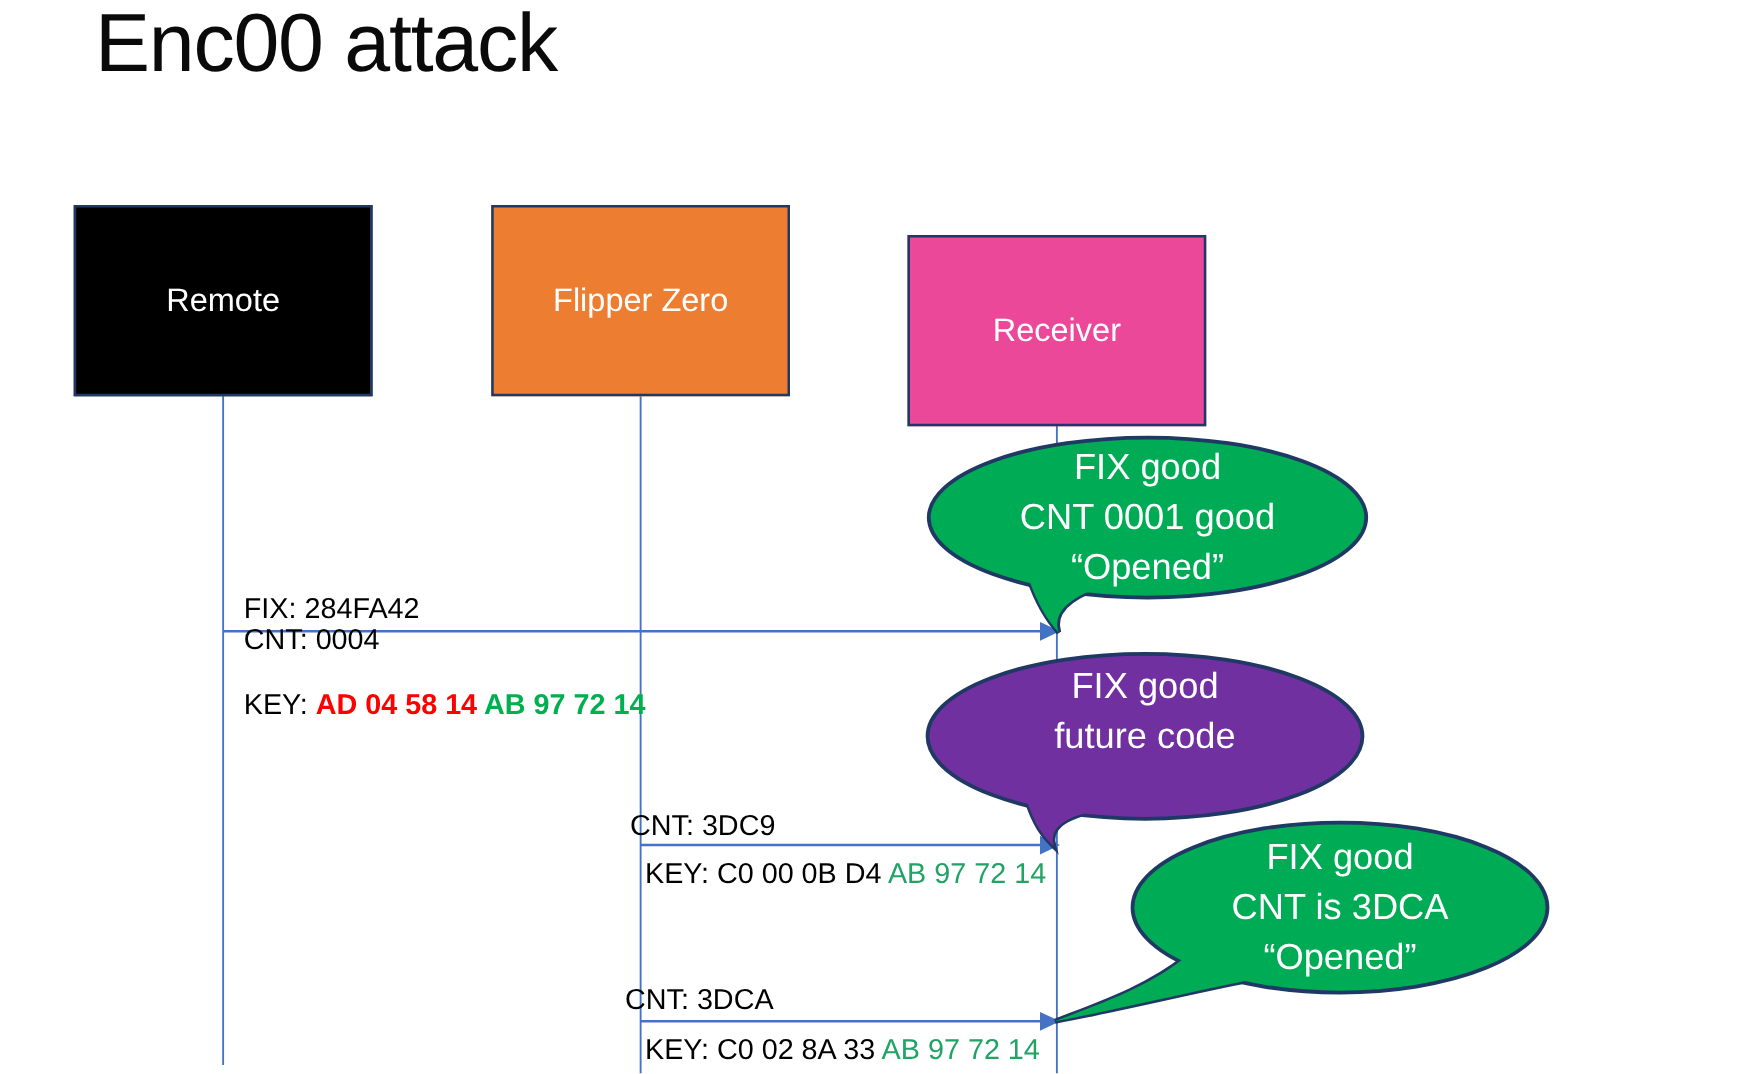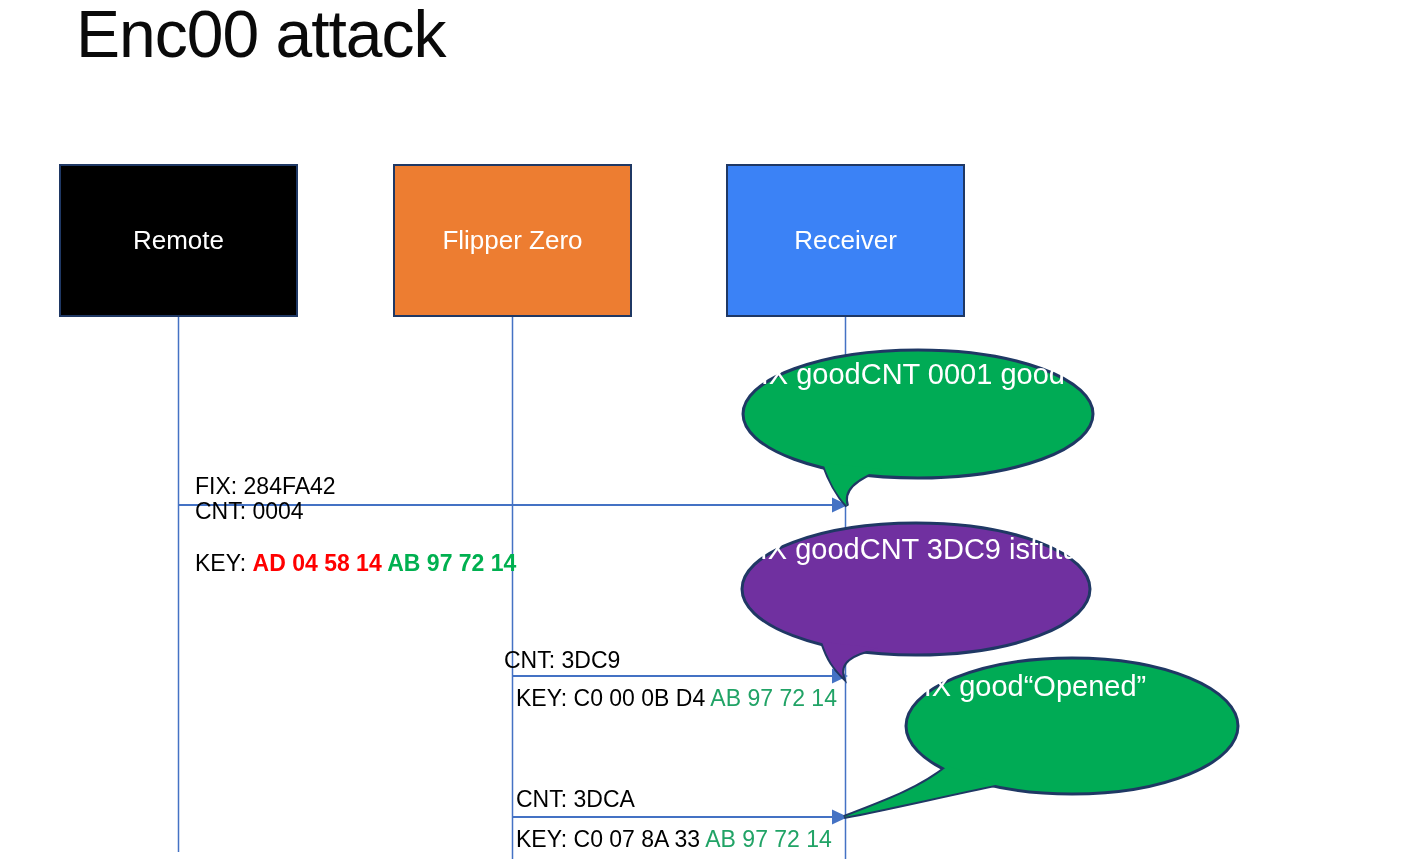--- a/index.html
+++ b/index.html
@@ -11,30 +11,30 @@
     position:absolute;left:76px;top:0px;font-size:66px;line-height:1.05;
     font-weight:300;color:#0a0a0a;letter-spacing:-1px;white-space:nowrap;
   }
   .actor{
     position:absolute;top:164px;width:239px;height:153px;box-sizing:border-box;
     border:2.5px solid #1F3864;display:flex;align-items:center;justify-content:center;
     color:#ffffff;font-size:26px;
   }
   .actor-remote{left:59px;background:#000000;}
   .actor-flipper{left:393px;background:#ED7D31;}
-  .actor-receiver{left:726px;background:#3b82f6;}
+  .actor-receiver{left:726px;background:#ec4899;margin-top:24px;}
   svg.layer{position:absolute;left:0;top:0;}
   .lbl{
     position:absolute;font-size:23px;line-height:34px;color:#000000;white-space:nowrap;
   }
   .seg-red{color:#FF0000;font-weight:bold;margin-top:31px;}
   .seg-green-b{color:#00B050;font-weight:bold;}
   .seg-green{color:#21A366;}
   .bubble-text{
-    position:absolute;display:flex;flex-direction:row;align-items:center;
+    position:absolute;display:flex;flex-direction:column;align-items:center;
     justify-content:flex-start;color:#ffffff;font-size:29px;line-height:40px;
     text-align:center;white-space:nowrap;
   }
 </style>
 </head>
 <body>
 
 <div class="stage">
 
   <div class="title">Enc00 attack</div>
@@ -87,31 +87,31 @@
     <span>Receiver</span>
   </div>
 
   <div class="lbl" style="left:195px;top:469px">FIX: 284FA42</div>
   <div class="lbl" style="left:195px;top:494px">CNT: 0004</div>
   <div class="lbl" style="left:195px;top:546px"><span>KEY: </span><span class="seg-red">AD 04 58 14 </span><span class="seg-green-b">AB 97 72 14</span></div>
 
   <div class="lbl" style="left:504px;top:643px">CNT: 3DC9</div>
   <div class="lbl" style="left:516px;top:681px"><span>KEY: C0 00 0B D4 </span><span class="seg-green">AB 97 72 14</span></div>
 
-  <div class="lbl" style="left:516px;top:782px">CNT: 3DCA</div>
-  <div class="lbl" style="left:516px;top:822px"><span>KEY: C0 07 8A 33 </span><span class="seg-green">AB 97 72 14</span></div>
+  <div class="lbl" style="left:500px;top:782px">CNT: 3DCA</div>
+  <div class="lbl" style="left:516px;top:822px"><span>KEY: C0 02 8A 33 </span><span class="seg-green">AB 97 72 14</span></div>
 
   <div class="bubble-text" style="left:743px;top:354px;width:350px">
     <div>FIX good</div>
     <div>CNT 0001 good</div>
     <div>“Opened”</div>
   </div>
   <div class="bubble-text" style="left:742px;top:529px;width:348px">
     <div>FIX good</div>
-    <div>CNT 3DC9 is</div>
     <div>future code</div>
   </div>
   <div class="bubble-text" style="left:906px;top:666px;width:332px">
     <div>FIX good</div>
+    <div>CNT is 3DCA</div>
     <div>“Opened”</div>
   </div>
 
 </div>
 
 </body></html>

